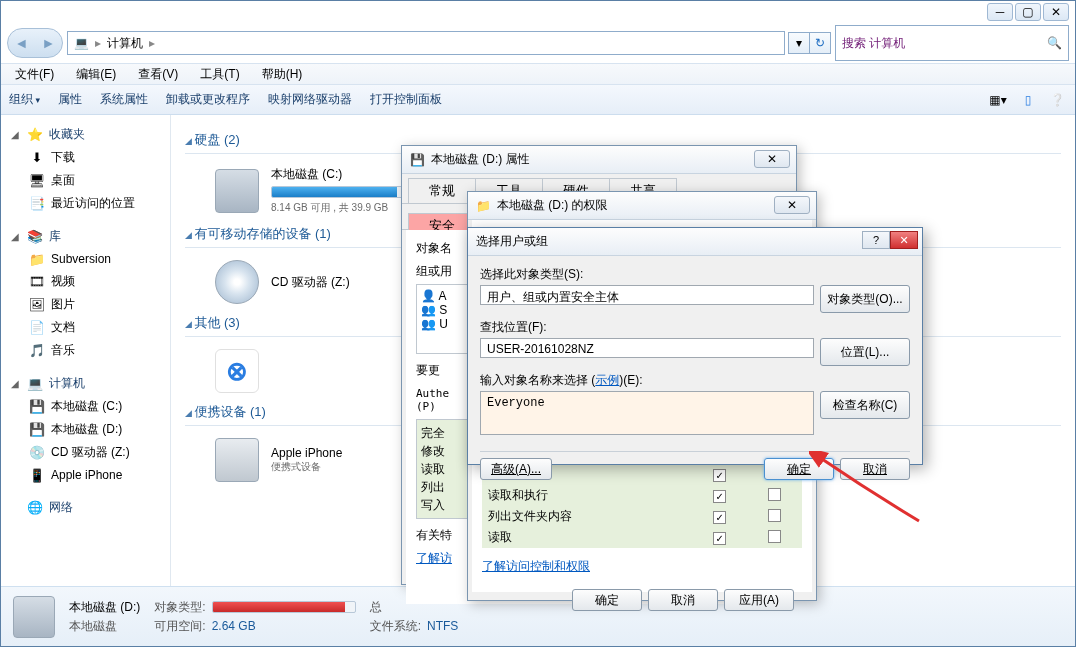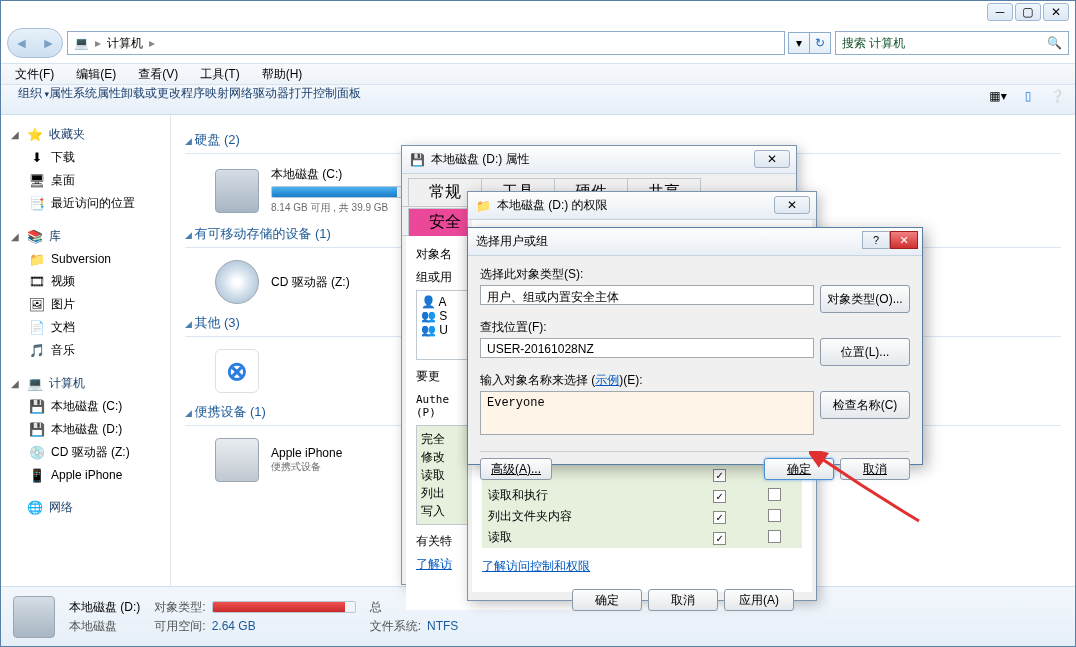--- a/index.html
+++ b/index.html
@@ -11,28 +11,28 @@
 
 
 .navbar { position: absolute; top: 26px; left: 0; right: 0; height: 32px; display: flex; align-items: center; padding: 0 6px; gap: 4px; }
 .nav-back { width: 56px; height: 30px; border-radius: 15px; background: linear-gradient(#e8f1fa, #cddff0); border: 1px solid #a8c0d8; display:flex; align-items:center; justify-content:space-around;}
 .nav-back span {color:#7aa0c4; font-size:14px;}
 .address-bar { flex: 1; height: 24px; border: 1px solid #8faccb; background: #fff; display: flex; align-items: center; padding: 0 6px; gap: 6px; }
 .address-bar .crumb { color: #000; }
 .address-bar .sep { color: #888; }
 .addr-end { display:flex; align-items:center; gap:0;}
 .addr-btn { width: 22px; height: 22px; border: 1px solid #8faccb; background: linear-gradient(#f8fbfe,#e4eef8); display:flex;align-items:center;justify-content:center; margin-left:-1px;}
-.search-box { width: 234px; height: 24px; border: 1px solid #8faccb; background: #fff; display: flex; align-items: center; padding: 0 6px; color: #14532d; justify-content:space-between;}
+.search-box { width: 234px; height: 36px; border: 1px solid #8faccb; background: #fff; display: flex; align-items: center; padding: 0 6px; color: #701a75; justify-content:space-between;}
 
 
 .menubar { position: absolute; top: 62px; left: 0; right: 0; height: 22px; background: linear-gradient(#f7f9fc,#eef3f9); border-top: 1px solid #d7e3f0; border-bottom: 1px solid #d7e3f0; display: flex; align-items: center; padding: 4px 6px; gap: 6px; }
 .menubar span { padding: 2px 8px; cursor: pointer; }
 
 
-.toolbar { position: absolute; top: 84px; left: 0; right: 0; height: 30px; background: linear-gradient(#f4f8fd, #e6eef8); border-bottom: 1px solid #cde; display: flex; padding: 0 17px; }
+.toolbar { position: absolute; top: 84px; left: 0; right: 0; height: 30px; background: linear-gradient(#f4f8fd, #e6eef8); border-bottom: 1px solid #cde; display: flex; align-items: center; padding: 0 8px; gap: 18px; }
 .toolbar .tb-item { color: #1a3f6b; cursor: pointer; }
 .toolbar .tb-item.dd::after{content:" ▾"; font-size:9px; color:#1a3f6b;}
 .toolbar-right { position: absolute; right: 6px; display: flex; gap: 8px; align-items:center;}
 .tb-icon { width: 22px; height: 22px; display:flex; align-items:center; justify-content:center; border:1px solid transparent; border-radius:2px;}
 
 
 .sidebar { position: absolute; top: 114px; left: 0; width: 170px; bottom: 60px; background: #fff; border-right: 1px solid #e0e8f0; padding: 8px 0; overflow: hidden; }
 .sb-group { margin-bottom: 10px; }
 .sb-header { display: flex; align-items: center; gap: 6px; padding: 3px 10px; color: #1a3f6b; cursor:pointer;}
 .sb-header .tw { color: #666; font-size: 10px; width:10px;}
@@ -59,22 +59,22 @@
 .sb-col { display:flex; flex-direction:column; gap:2px; font-size:11px; color:#555;}
 .sb-row { display:flex; gap:6px; align-items:center;}
 .sb-bar { width:144px; height:12px; border:1px solid #b8c8d8; background:#f0f4f8; border-radius:2px; overflow:hidden;}
 .sb-bar-fill { height:100%; background: linear-gradient(#f05050,#c82a2a); width:93%;}
 
 
 .dlg1 { position: absolute; left: 400px; top: 144px; width: 396px; height: 440px; background: #f0f0f0; border: 1px solid #7a95b0; box-shadow: 3px 3px 12px rgba(0,0,0,0.25); }
 .dlg-title { height: 28px; background: linear-gradient(#fdfdfd,#e8eef5); border-bottom: 1px solid #c8d4e0; display: flex; align-items: center; padding: 0 8px; gap: 6px; }
 .dlg-close { position: absolute; right: 6px; top: 4px; width: 36px; height: 18px; border: 1px solid #9fb0c2; border-radius: 3px; background: linear-gradient(#f4f7fb,#dfe7f0); display:flex;align-items:center;justify-content:center;}
 .dlg-tabs { display:flex; padding: 4px 6px 0; gap:0; border-bottom:1px solid #c0c8d0; background:#f0f0f0;}
-.dlg-tab { padding: 3px 20px; border:1px solid #c0c8d0; border-bottom:none; background:#f0f0f0; margin-right:-1px; font-size:16px;}
-.dlg-tab.active { background:#ec4899; position:relative; top:1px;}
+.dlg-tab { padding: 3px 20px; border:1px solid #c0c8d0; border-bottom:none; background:#f0f0f0; margin-right:-1px; font-size:13px;}
+.dlg-tab.active { background:#fca5a5; position:relative; top:9px;}
 .dlg-body { padding: 10px; background:#fff; margin:0 4px 4px; height: calc(100% - 64px); position:relative;}
 
 
 .dlg2 { position: absolute; left: 466px; top: 190px; width: 350px; height: 410px; background: #f0f0f0; border: 1px solid #7a95b0; box-shadow: 3px 3px 12px rgba(0,0,0,0.25); }
 .dlg2 .dlg-body { height: calc(100% - 36px);}
 .perm-table { width:100%; margin-top:4px;}
 .perm-row td { padding: 2px 6px; font-size:12px;}
 .perm-row { background:#e6f0dc;}
 .chk { width:13px; height:13px; border:1px solid #888; background:#fff; display:inline-block; text-align:center; line-height:11px; font-size:10px;}
 .dlg-btns { display:flex; justify-content:flex-end; gap:6px; padding: 6px 8px;}

